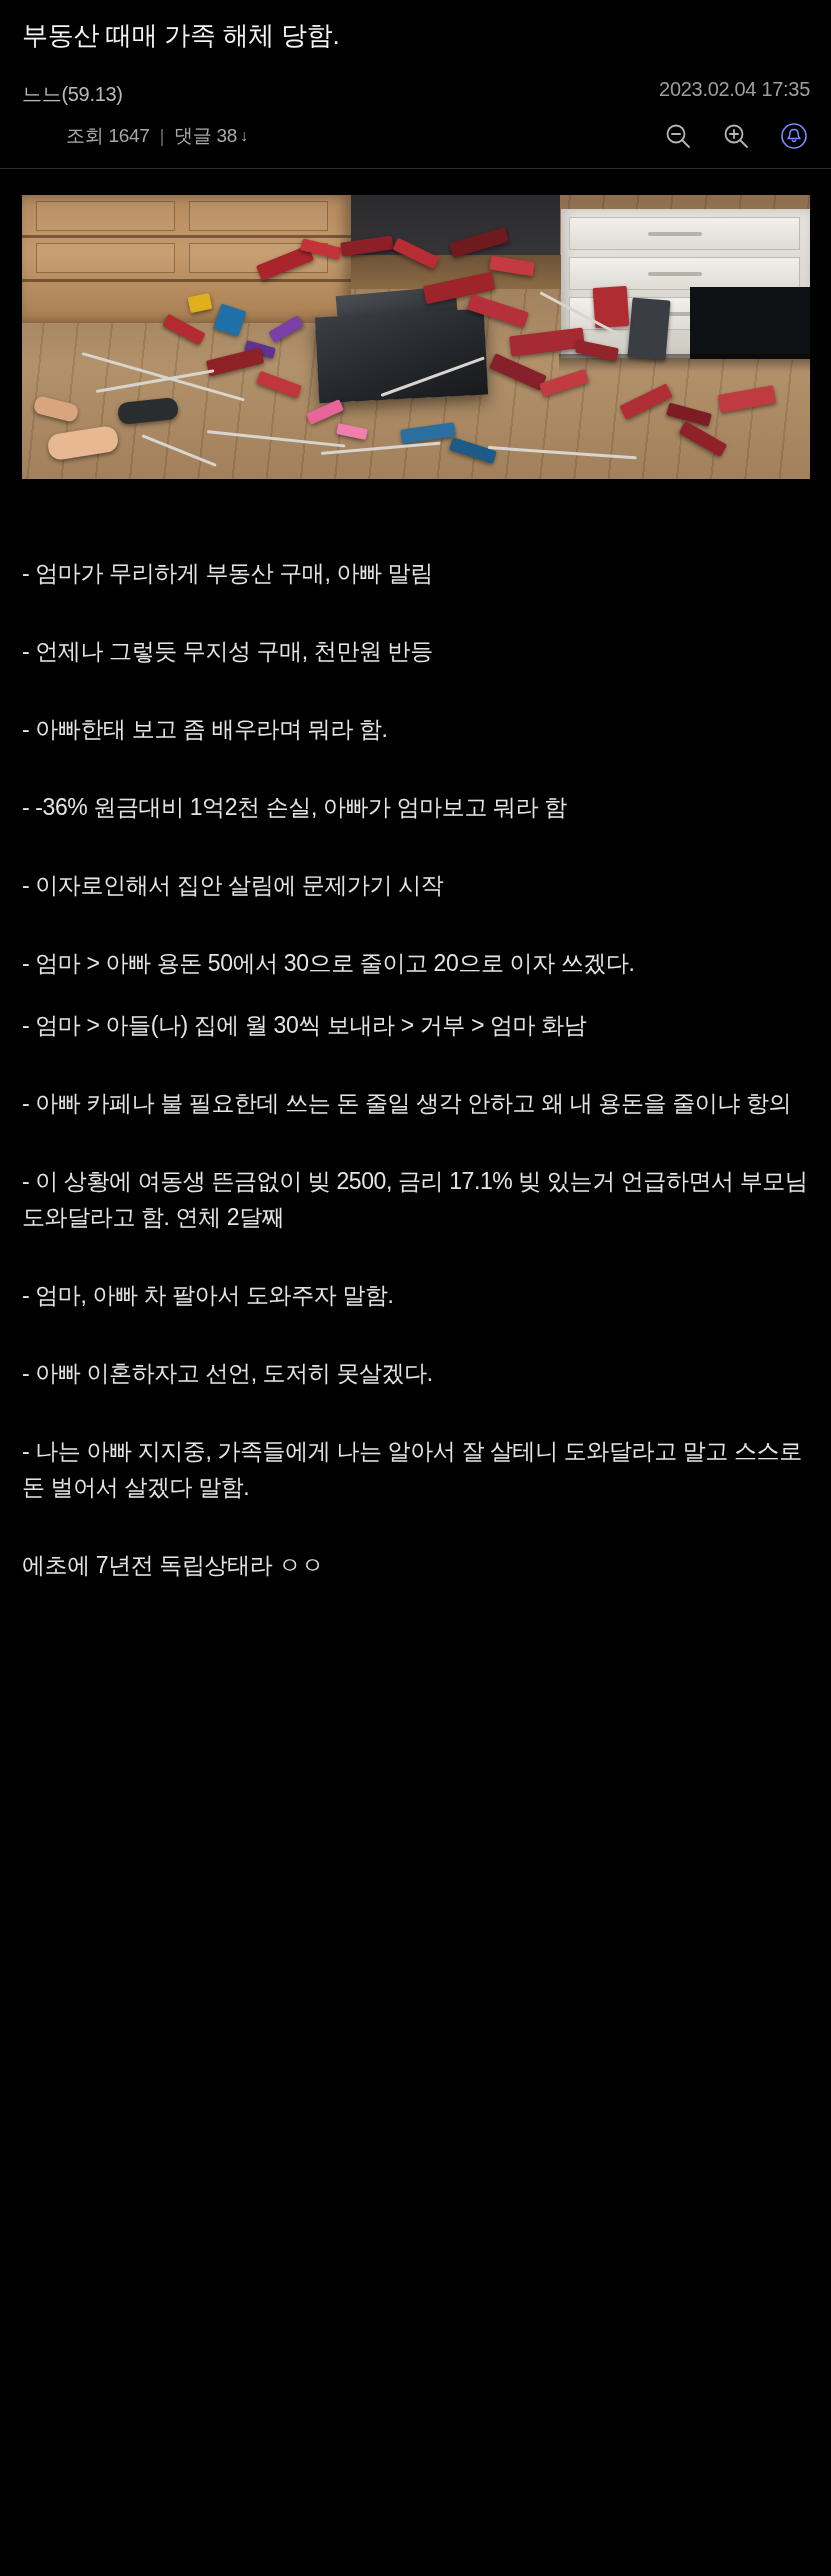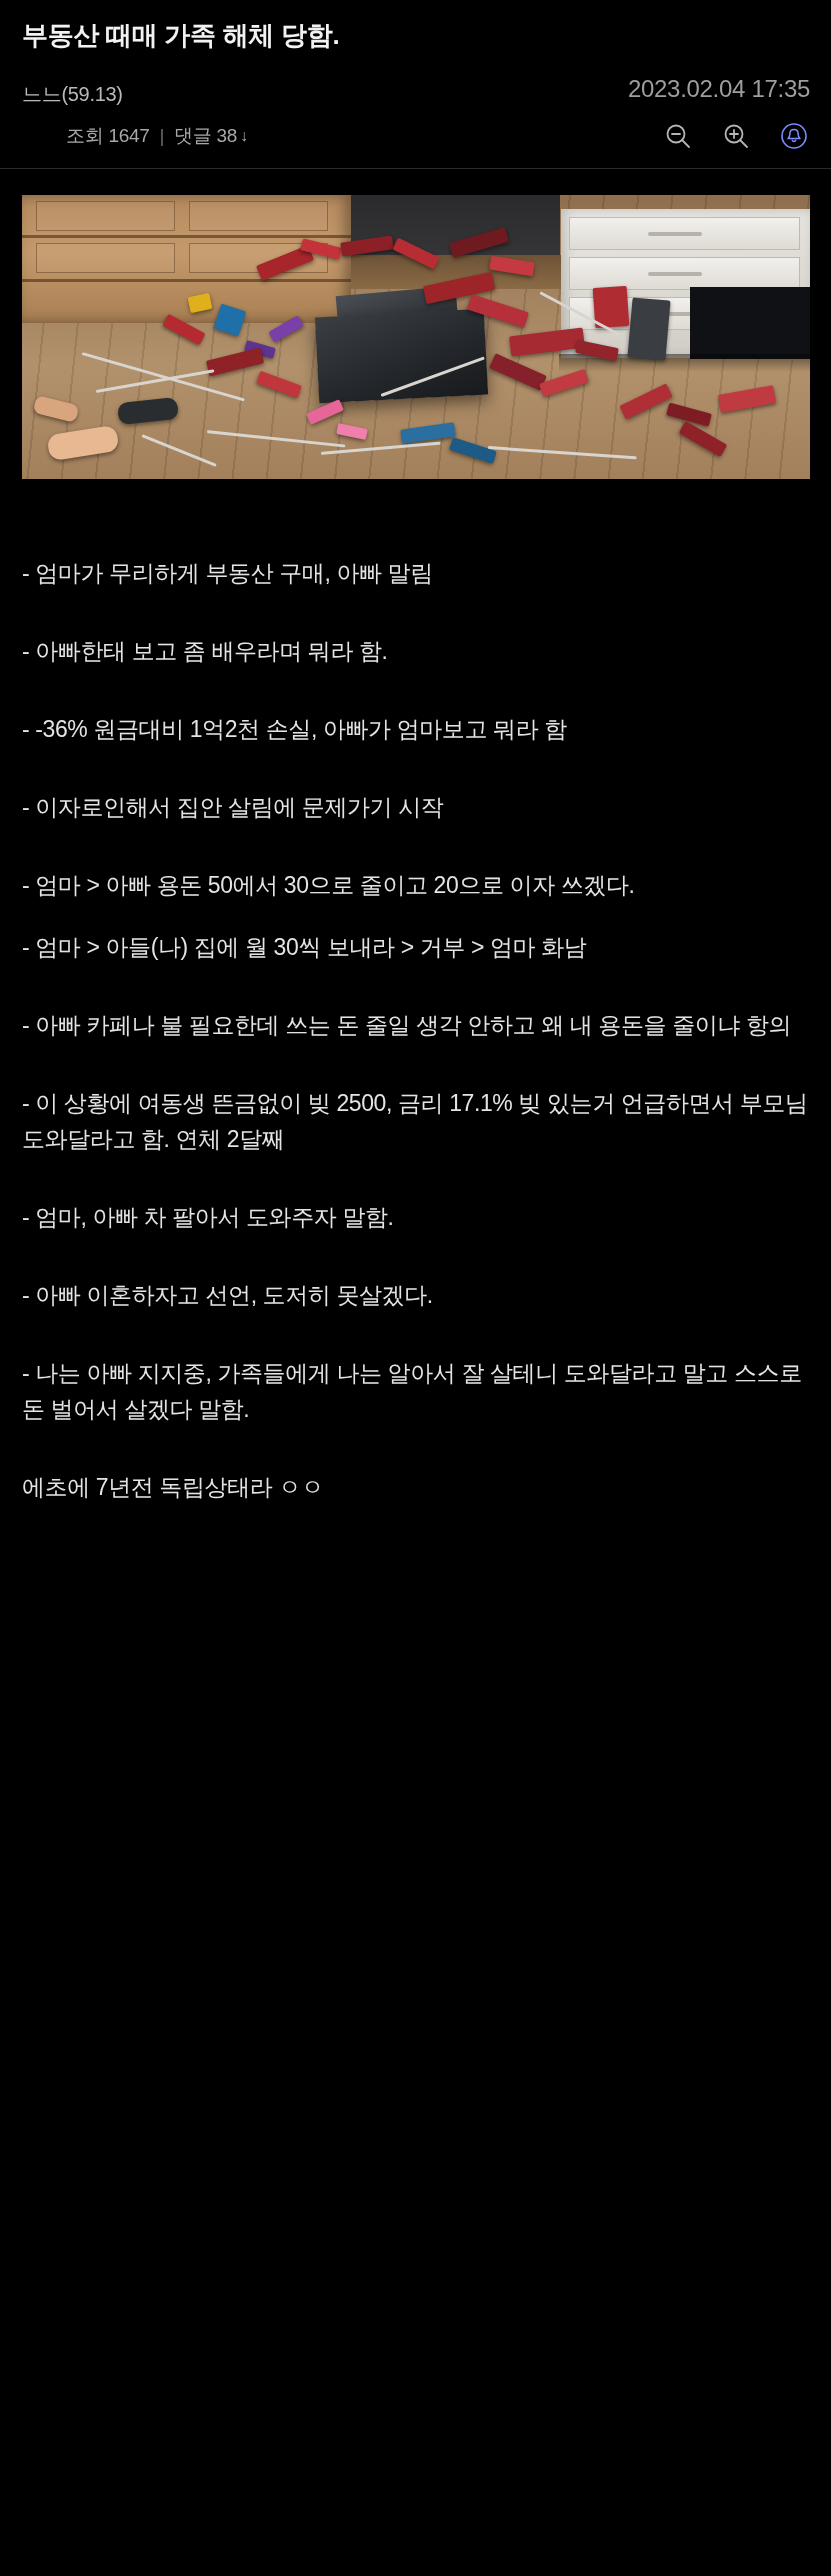--- a/index.html
+++ b/index.html
@@ -25,38 +25,38 @@
   }
 
   
   .post-header {
     padding: 18px 22px 0 22px;
   }
   .post-title {
     font-size: 26px;
     line-height: 34px;
     color: #f2f2f2;
-    font-weight: 700;
+    font-weight: 400;
     letter-spacing: -0.3px;
     padding-bottom: 14px;
   }
   .meta-row {
     display: flex;
     align-items: center;
     justify-content: space-between;
     padding: 4px 0 10px 0;
   }
   .author {
     font-size: 20px;
     color: #b9b9b9;
     letter-spacing: -0.3px;
     margin-top: 11px;
   }
   .date {
-    font-size: 24px;
+    font-size: 20px;
     color: #9e9e9e;
     letter-spacing: -0.3px;
   }
 
   .stats-row {
     display: flex;
     align-items: center;
     justify-content: space-between;
     padding: 2px 0 16px 0;
   }
@@ -378,20 +378,21 @@
       <div class="thin" style="left:299px; top:257px; width:120px; transform:rotate(-5deg)"></div>
       <div class="thin" style="left:466px; top:251px; width:149px; transform:rotate(4deg)"></div>
       <div class="thin" style="left:518px; top:96px; width:90px; transform:rotate(28deg)"></div>
       <div class="thin" style="left:359px; top:199px; width:110px; transform:rotate(-20deg)"></div>
       <div class="thin" style="left:120px; top:239px; width:80px; transform:rotate(22deg)"></div>
     </div>
   </div>
 
   <div class="post-body">
     <p class="para">- 엄마가 무리하게 부동산 구매, 아빠 말림</p>
+    <p class="para">- 언제나 그렇듯 무지성 구매, 천만원 반등</p>
     <p class="para">- 아빠한태 보고 좀 배우라며 뭐라 함.</p>
     <p class="para">- -36% 원금대비 1억2천 손실, 아빠가 엄마보고 뭐라 함</p>
     <p class="para">- 이자로인해서 집안 살림에 문제가기 시작</p>
     <p class="para tight">- 엄마 &gt; 아빠 용돈 50에서 30으로 줄이고 20으로 이자 쓰겠다.</p>
     <p class="para">- 엄마 &gt; 아들(나) 집에 월 30씩 보내라 &gt; 거부 &gt; 엄마 화남</p>
     <p class="para">- 아빠 카페나 불 필요한데 쓰는 돈 줄일 생각 안하고 왜 내 용돈을 줄이냐 항의</p>
     <p class="para">- 이 상황에 여동생 뜬금없이 빚 2500, 금리 17.1% 빚 있는거 언급하면서 부모님 도와달라고 함. 연체 2달째</p>
     <p class="para">- 엄마, 아빠 차 팔아서 도와주자 말함.</p>
     <p class="para">- 아빠 이혼하자고 선언, 도저히 못살겠다.</p>
     <p class="para">- 나는 아빠 지지중, 가족들에게 나는 알아서 잘 살테니 도와달라고 말고 스스로 돈 벌어서 살겠다 말함.</p>

